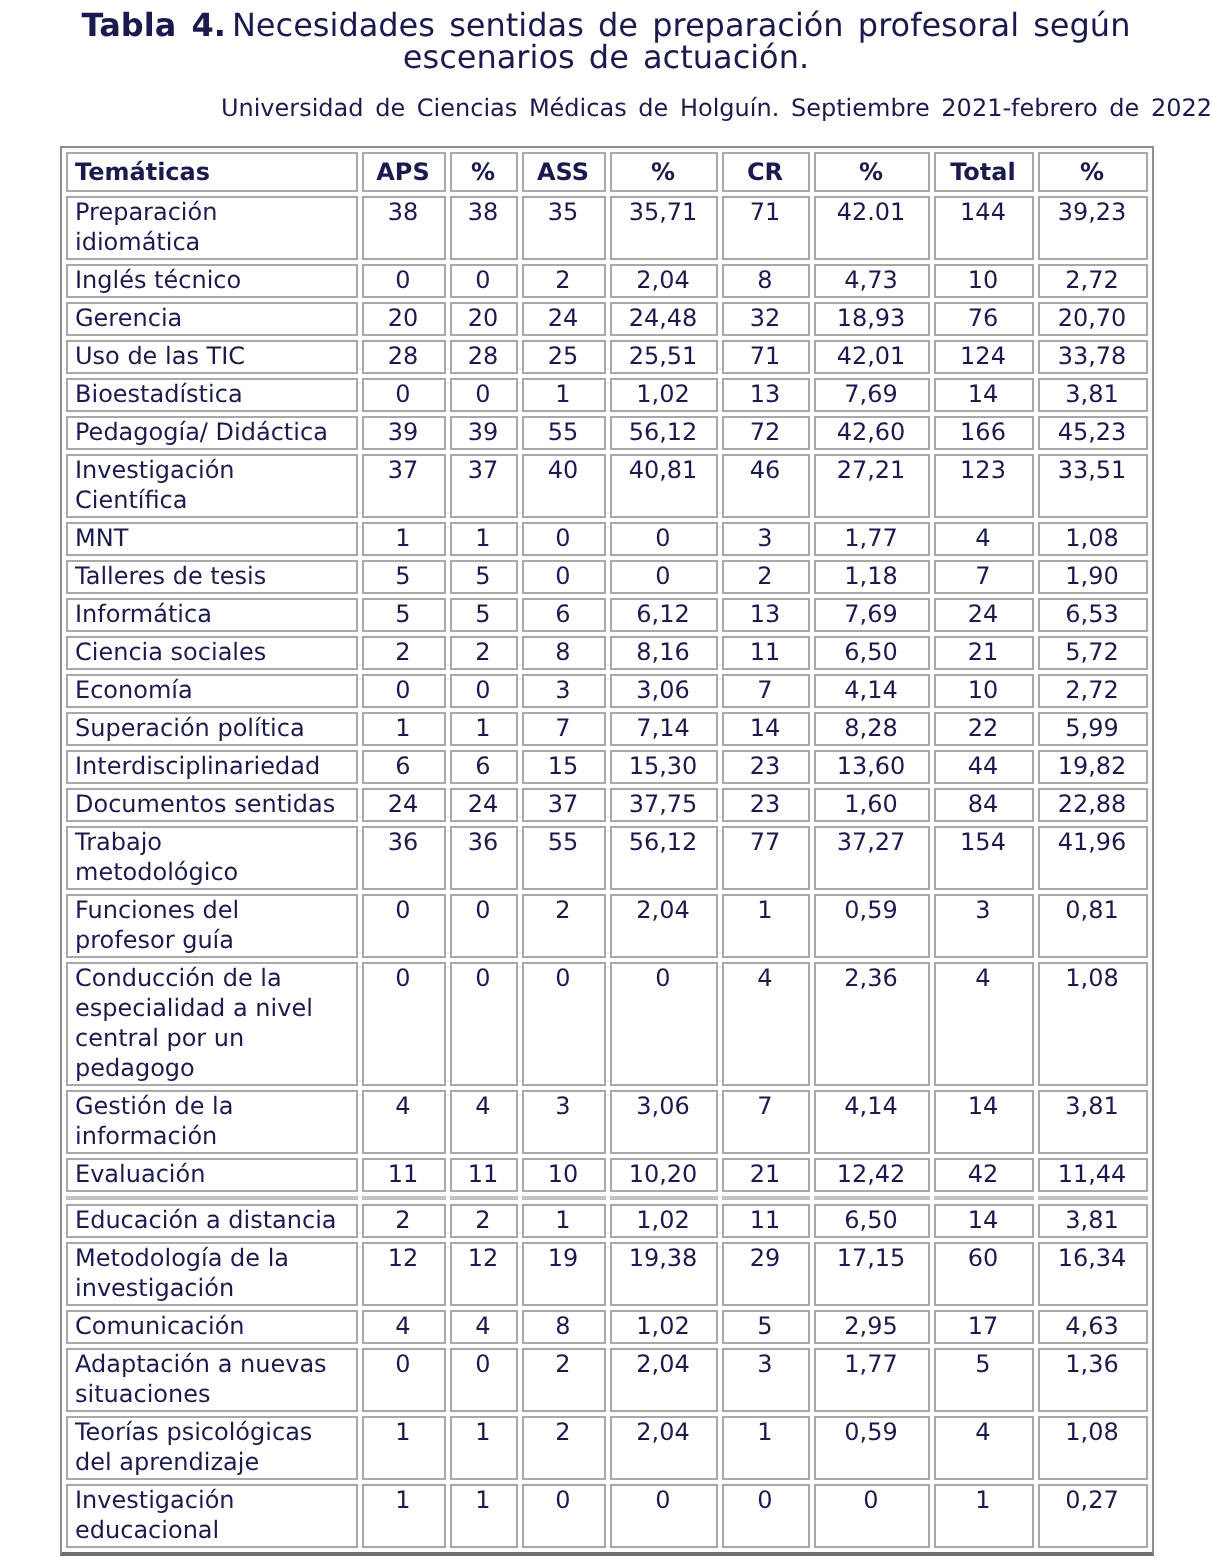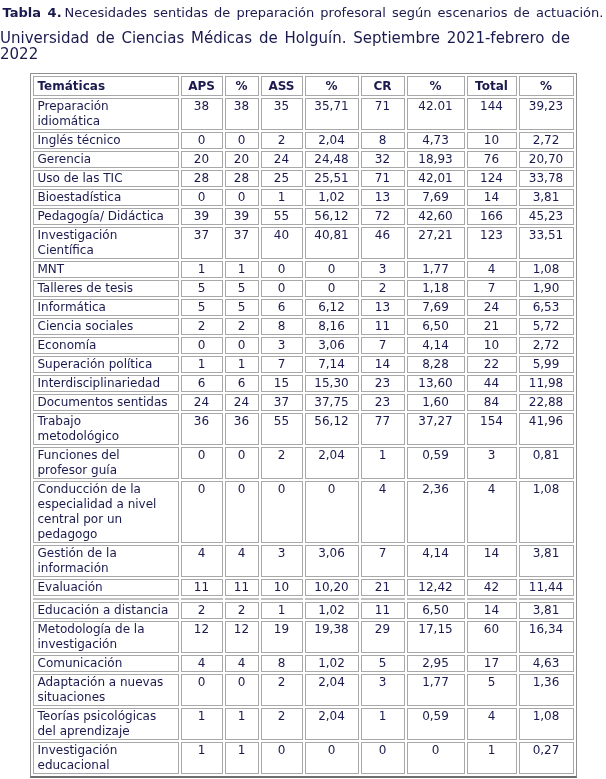--- a/index.html
+++ b/index.html
@@ -16,28 +16,28 @@
     background: var(--bg);
   }
   body {
     width: 606px; height: 779px; overflow: hidden;
     font-family: "DejaVu Sans", "Liberation Sans", sans-serif;
     color: var(--text-color);
   }
   .page { padding-top: 5px; }
   .title {
     text-align: center;
-    font-size: 13px;
+    font-size: 16px;
     line-height: 16px;
     word-spacing: 2px;
   }
   .title .bold { font-weight: bold; margin-right: 3px; }
   .subtitle {
-    text-align: left;
-    font-size: 15px;
+    text-align: right;
+    font-size: 12px;
     line-height: 16px;
     word-spacing: 2px;
     margin-top: 9px;
   }
   table.data {
     margin: 11px auto 16px auto;
     width: 545px;
     table-layout: fixed;
     border-collapse: separate;
     border-spacing: 2px;
@@ -268,21 +268,21 @@
         </tr>
         <tr>
           <td>Interdisciplinariedad</td>
           <td>6</td>
           <td>6</td>
           <td>15</td>
           <td>15,30</td>
           <td>23</td>
           <td>13,60</td>
           <td>44</td>
-          <td>11,98</td>
+          <td>19,82</td>
         </tr>
         <tr>
           <td>Documentos sentidas</td>
           <td>24</td>
           <td>24</td>
           <td>37</td>
           <td>37,75</td>
           <td>23</td>
           <td>1,60</td>
           <td>84</td>

